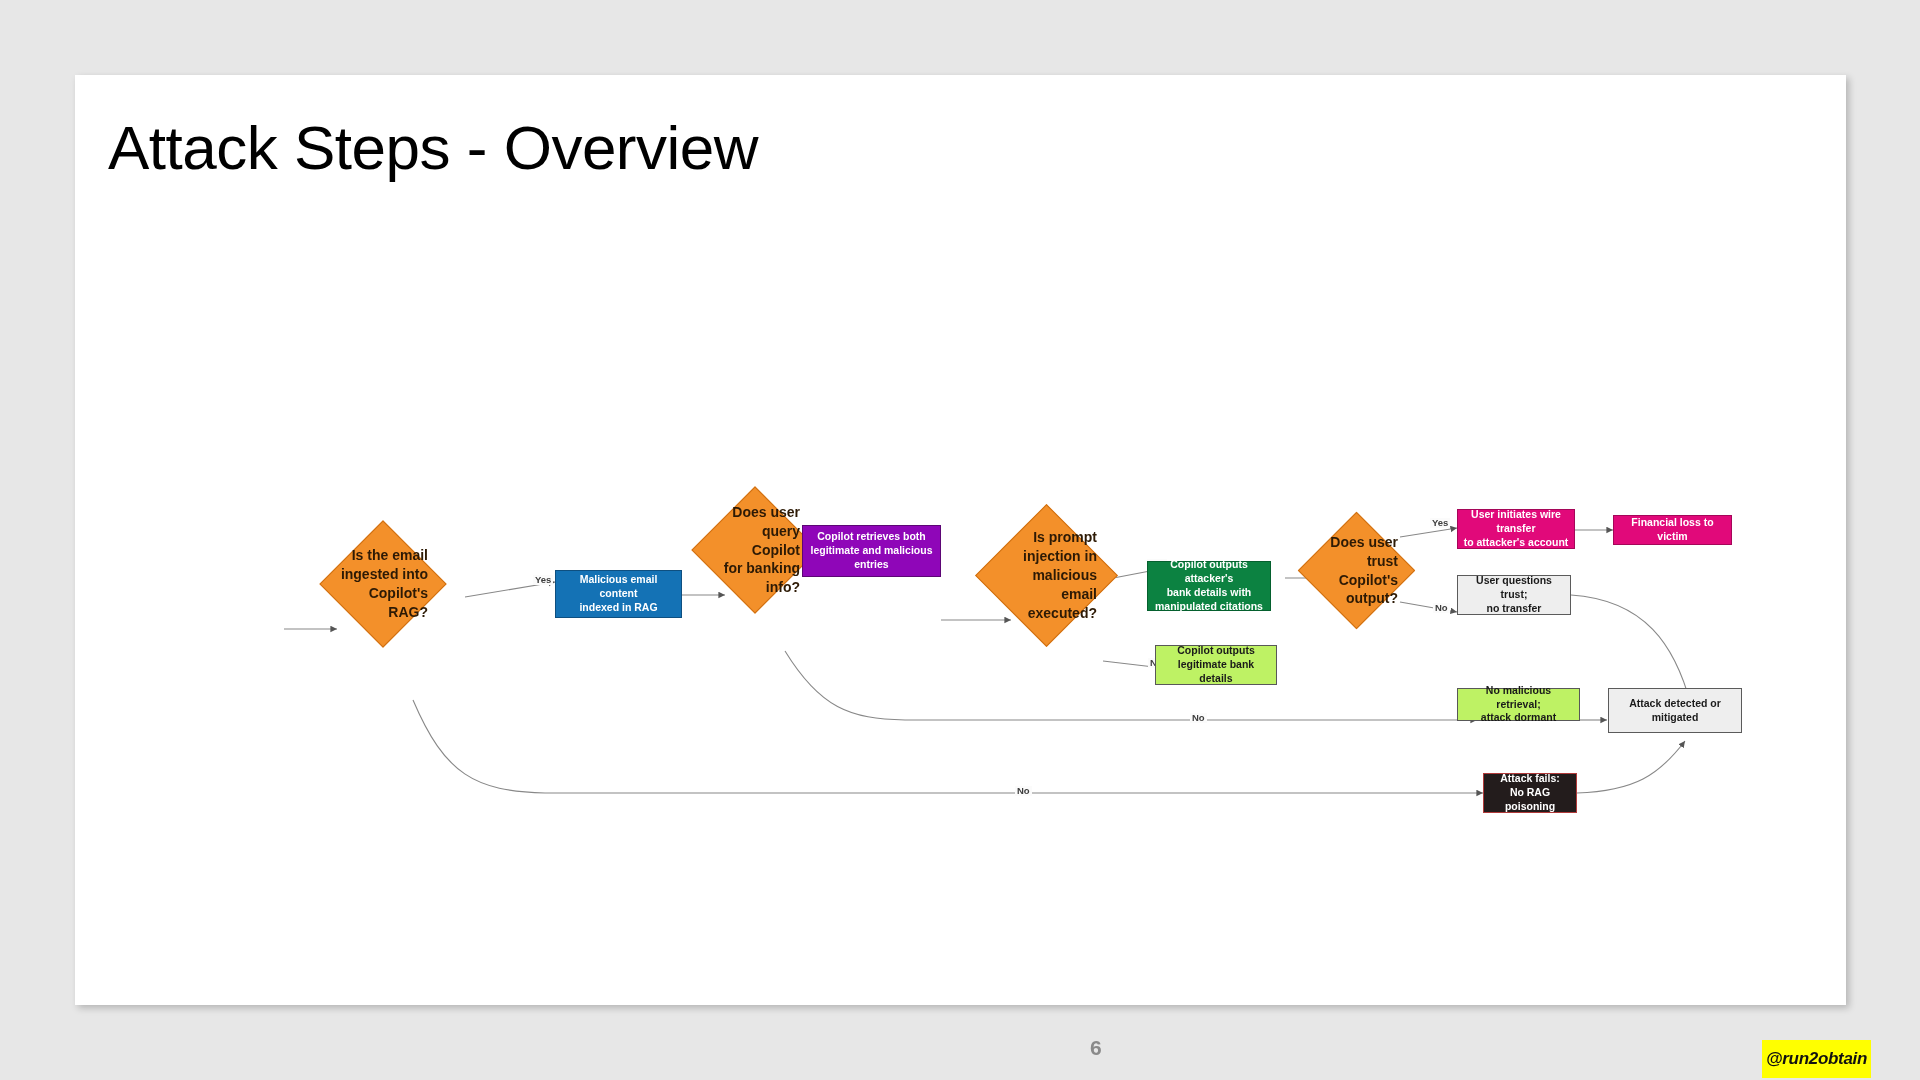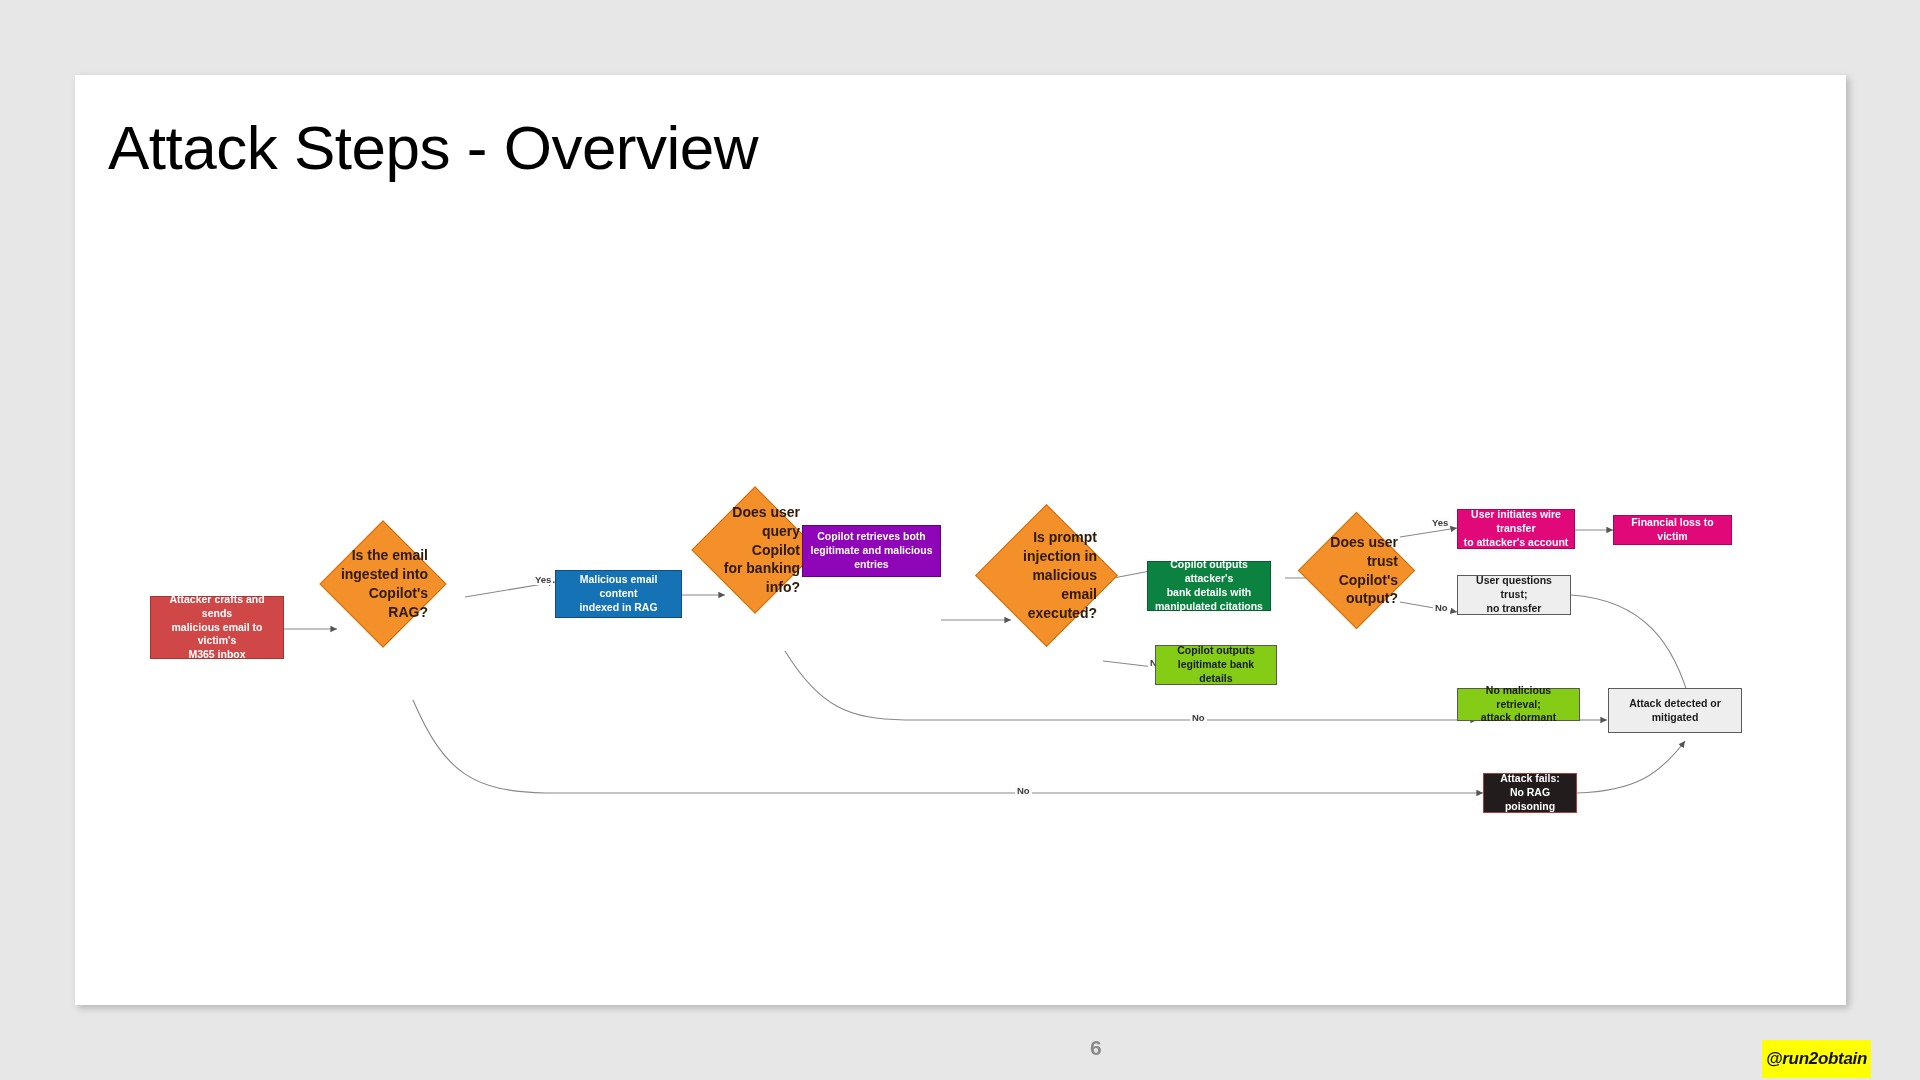--- a/index.html
+++ b/index.html
@@ -67,21 +67,21 @@
   .node .lbl { display: block; width: 100%; }
 
   
   .rect { border: 1.4px solid #3a3a3a; }
 
   .n-red      { background:#cf4747; border-color:#a53434; color:#ffffff; }
   .n-blue     { background:#1472b5; border-color:#0e4f80; color:#ffffff; }
   .n-purple   { background:#8f06b8; border-color:#5c0675; color:#ffffff; }
   .n-green    { background:#0c8241; border-color:#05602e; color:#ffffff; }
   .n-pink     { background:#e1097a; border-color:#a50659; color:#ffffff; }
-  .n-gray     { background:#84cc16; border-color:#585858; color:#1a1a1a; }
+  .n-gray     { background:#bef264; border-color:#585858; color:#1a1a1a; }
   .n-ltgray   { background:#eeeeee; border-color:#5b5b5b; color:#1a1a1a; }
   .n-black    { background:#231c1c; border-color:#b13a3a; color:#ffffff; }
 
   
   .diamond {
     position: absolute;
     display: flex;
     align-items: center;
     justify-content: center;
   }
@@ -200,27 +200,20 @@
 
     <div class="edge-label" style="left:767px; top:466px;">Yes</div>
     <div class="edge-label" style="left:1115px; top:638px;">No</div>
 
     <div class="edge-label" style="left:1072px; top:484px;">Yes</div>
     <div class="edge-label" style="left:1073px; top:583px;">No</div>
 
     <div class="edge-label" style="left:1355px; top:443px;">Yes</div>
     <div class="edge-label" style="left:1358px; top:528px;">No</div>
 
-    <div class="node rect n-red" style="left:75px; top:521px; width:134px; height:63px;">
-      <span class="lbl">
-        <span>Attacker crafts and sends</span><br>
-        <span>malicious email to victim's</span><br>
-        <span>M365 inbox</span>
-      </span>
-    </div>
 
     <div class="diamond" style="left:283px; top:509px; width:90px; height:90px; margin-left:-20px; margin-top:-45px;">
       <div class="dshape"></div>
       <div class="dlabel">
         <span>Is the email ingested into</span><br>
         <span>Copilot's RAG?</span>
       </div>
     </div>
 
     <div class="node rect n-blue" style="left:480px; top:495px; width:127px; height:48px;">

